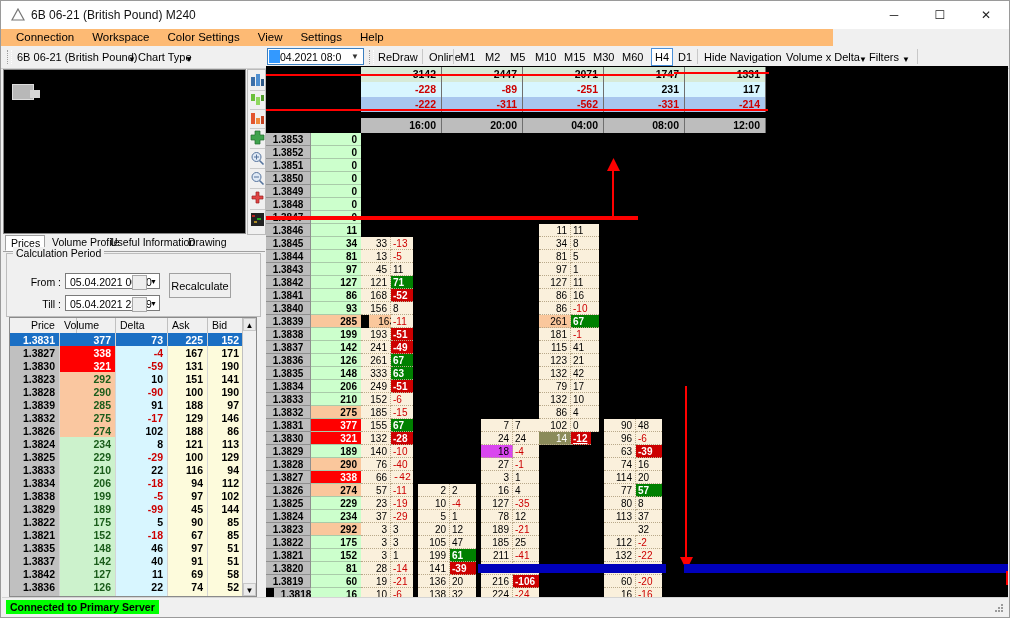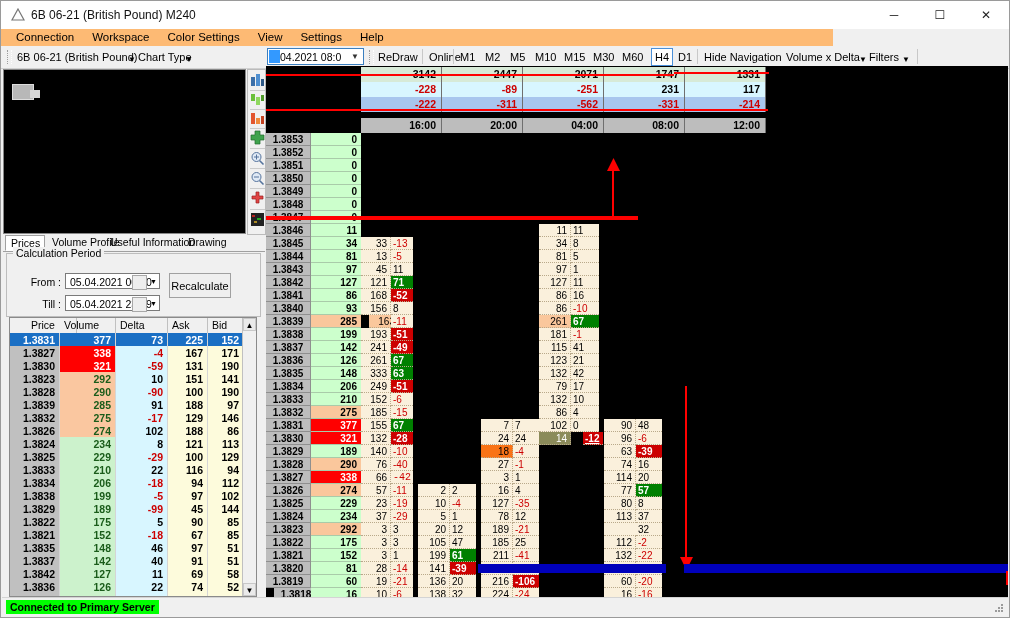--- a/index.html
+++ b/index.html
@@ -586,21 +586,21 @@
           <div class="clcell cla" style="top: 91px; left: 0px; width: 32px; background: rgb(250, 240, 220); color: rgb(0, 0, 0);">136</div>
           <div class="clcell cld" style="top: 91px; left: 32px; width: 26px; background: rgb(250, 240, 220); color: rgb(0, 0, 0);">20</div>
           <div class="clcell cla" style="top: 104px; left: 0px; width: 32px; background: rgb(250, 240, 220); color: rgb(0, 0, 0);">138</div>
           <div class="clcell cld" style="top: 104px; left: 32px; width: 26px; background: rgb(250, 240, 220); color: rgb(0, 0, 0);">32</div>
         </div>
         <div style="position: absolute; left: 215px; top: 353px;">
           <div class="clcell cla" style="top: 0px; left: 0px; width: 32px; background: rgb(250, 240, 220); color: rgb(0, 0, 0);">7</div>
           <div class="clcell cld" style="top: 0px; left: 32px; width: 26px; background: rgb(250, 240, 220); color: rgb(0, 0, 0);">7</div>
           <div class="clcell cla" style="top: 13px; left: 0px; width: 32px; background: rgb(250, 240, 220); color: rgb(0, 0, 0);">24</div>
           <div class="clcell cld" style="top: 13px; left: 32px; width: 26px; background: rgb(250, 240, 220); color: rgb(0, 0, 0);">24</div>
-          <div class="clcell cla" style="top: 26px; left: 0px; width: 32px; background: #f97316; color: rgb(0, 0, 0);">18</div>
+          <div class="clcell cla" style="top: 26px; left: 0px; width: 32px; background: #d946ef; color: rgb(0, 0, 0);">18</div>
           <div class="clcell cld" style="top: 26px; left: 32px; width: 26px; background: rgb(250, 240, 220); color: rgb(204, 0, 0);">-4</div>
           <div class="clcell cla" style="top: 39px; left: 0px; width: 32px; background: rgb(250, 240, 220); color: rgb(0, 0, 0);">27</div>
           <div class="clcell cld" style="top: 39px; left: 32px; width: 26px; background: rgb(250, 240, 220); color: rgb(204, 0, 0);">-1</div>
           <div class="clcell cla" style="top: 52px; left: 0px; width: 32px; background: rgb(250, 240, 220); color: rgb(0, 0, 0);">3</div>
           <div class="clcell cld" style="top: 52px; left: 32px; width: 26px; background: rgb(250, 240, 220); color: rgb(0, 0, 0);">1</div>
           <div class="clcell cla" style="top: 65px; left: 0px; width: 32px; background: rgb(250, 240, 220); color: rgb(0, 0, 0);">16</div>
           <div class="clcell cld" style="top: 65px; left: 32px; width: 26px; background: rgb(250, 240, 220); color: rgb(0, 0, 0);">4</div>
           <div class="clcell cla" style="top: 78px; left: 0px; width: 32px; background: rgb(250, 240, 220); color: rgb(0, 0, 0);">127</div>
           <div class="clcell cld" style="top: 78px; left: 32px; width: 26px; background: rgb(250, 240, 220); color: rgb(204, 0, 0);">-35</div>
           <div class="clcell cla" style="top: 91px; left: 0px; width: 32px; background: rgb(250, 240, 220); color: rgb(0, 0, 0);">78</div>
@@ -645,21 +645,21 @@
           <div class="clcell cld" style="top: 143px; left: 32px; width: 28px; background: rgb(250, 240, 220); color: rgb(0, 0, 0);">42</div>
           <div class="clcell cla" style="top: 156px; left: 0px; width: 32px; background: rgb(250, 240, 220); color: rgb(0, 0, 0);">79</div>
           <div class="clcell cld" style="top: 156px; left: 32px; width: 28px; background: rgb(250, 240, 220); color: rgb(0, 0, 0);">17</div>
           <div class="clcell cla" style="top: 169px; left: 0px; width: 32px; background: rgb(250, 240, 220); color: rgb(0, 0, 0);">132</div>
           <div class="clcell cld" style="top: 169px; left: 32px; width: 28px; background: rgb(250, 240, 220); color: rgb(0, 0, 0);">10</div>
           <div class="clcell cla" style="top: 182px; left: 0px; width: 32px; background: rgb(250, 240, 220); color: rgb(0, 0, 0);">86</div>
           <div class="clcell cld" style="top: 182px; left: 32px; width: 28px; background: rgb(250, 240, 220); color: rgb(0, 0, 0);">4</div>
           <div class="clcell cla" style="top: 195px; left: 0px; width: 32px; background: rgb(250, 240, 220); color: rgb(0, 0, 0);">102</div>
           <div class="clcell cld" style="top: 195px; left: 32px; width: 28px; background: rgb(250, 240, 220); color: rgb(0, 0, 0);">0</div>
           <div class="clcell cla" style="top: 208px; left: 0px; width: 32px; background: rgb(139, 139, 90); color: rgb(255, 255, 255);">14</div>
-          <div class="clcell cld" style="top: 208px; left: 44px; width: 20px; background: rgb(204, 0, 0); color: rgb(255, 255, 255); font-weight: bold; text-decoration: underline;">-12</div>
+          <div class="clcell cld" style="top: 208px; left: 32px; width: 20px; background: rgb(204, 0, 0); color: rgb(255, 255, 255); font-weight: bold; text-decoration: underline;">-12</div>
         </div>
         <div style="position: absolute; left: 338px; top: 353px;">
           <div class="clcell cla" style="top: 0px; left: 0px; width: 32px; background: rgb(250, 240, 220); color: rgb(0, 0, 0);">90</div>
           <div class="clcell cld" style="top: 0px; left: 32px; width: 26px; background: rgb(250, 240, 220); color: rgb(0, 0, 0);">48</div>
           <div class="clcell cla" style="top: 13px; left: 0px; width: 32px; background: rgb(250, 240, 220); color: rgb(0, 0, 0);">96</div>
           <div class="clcell cld" style="top: 13px; left: 32px; width: 26px; background: rgb(250, 240, 220); color: rgb(204, 0, 0);">-6</div>
           <div class="clcell cla" style="top: 26px; left: 0px; width: 32px; background: rgb(250, 240, 220); color: rgb(0, 0, 0);">63</div>
           <div class="clcell cld" style="top: 26px; left: 32px; width: 26px; background: rgb(204, 0, 0); color: rgb(255, 255, 255); font-weight: bold;">-39</div>
           <div class="clcell cla" style="top: 39px; left: 0px; width: 32px; background: rgb(250, 240, 220); color: rgb(0, 0, 0);">74</div>
           <div class="clcell cld" style="top: 39px; left: 32px; width: 26px; background: rgb(250, 240, 220); color: rgb(0, 0, 0);">16</div>

